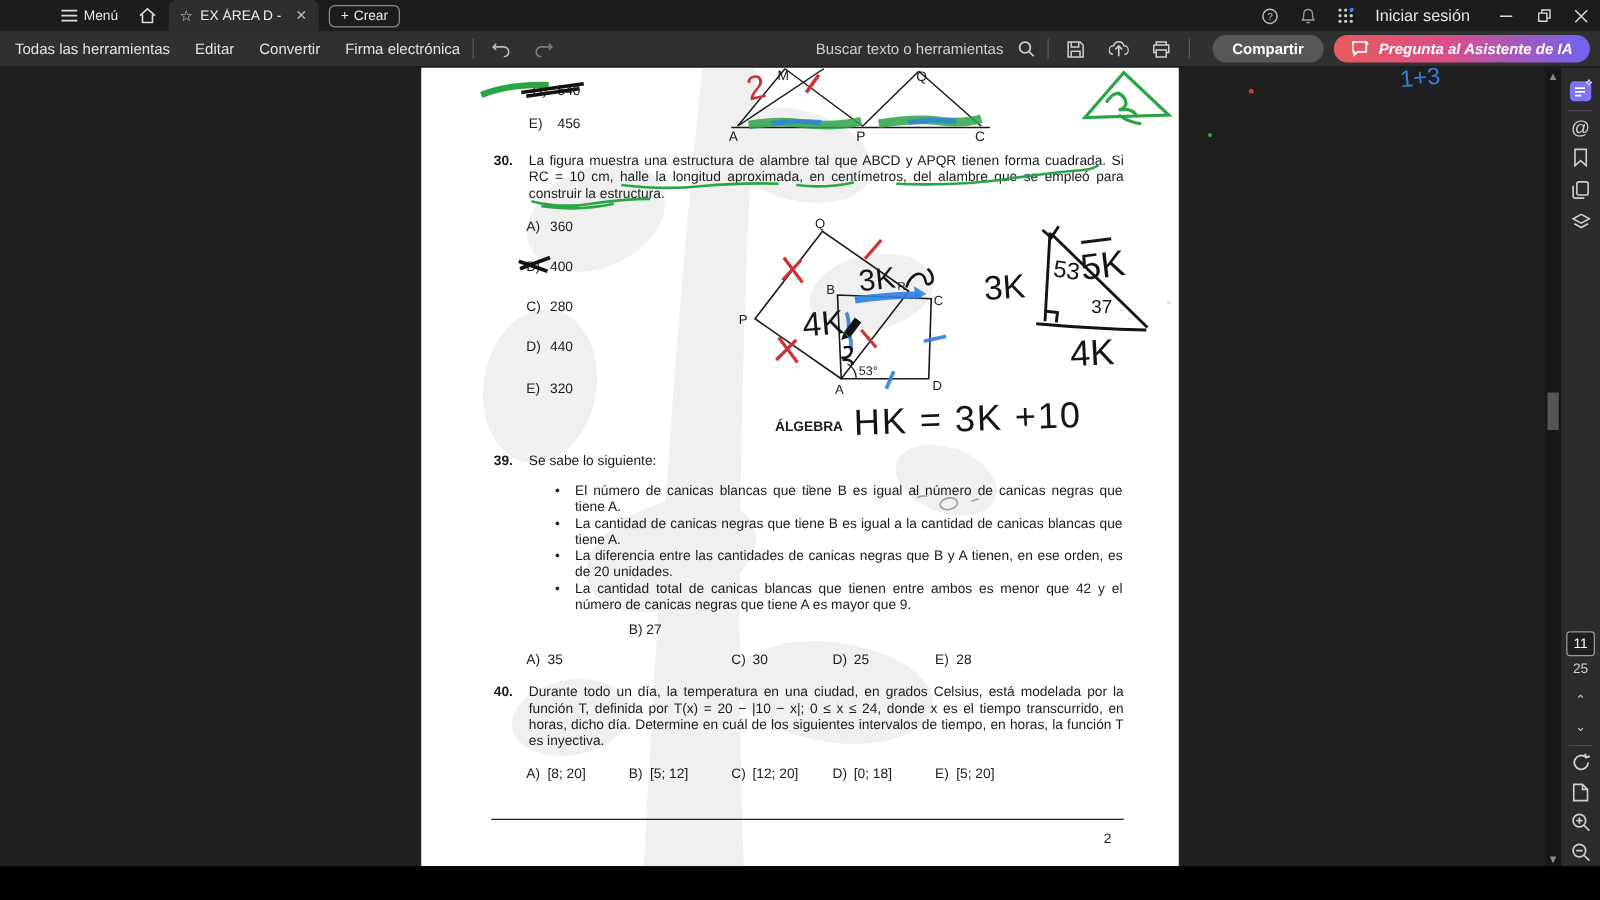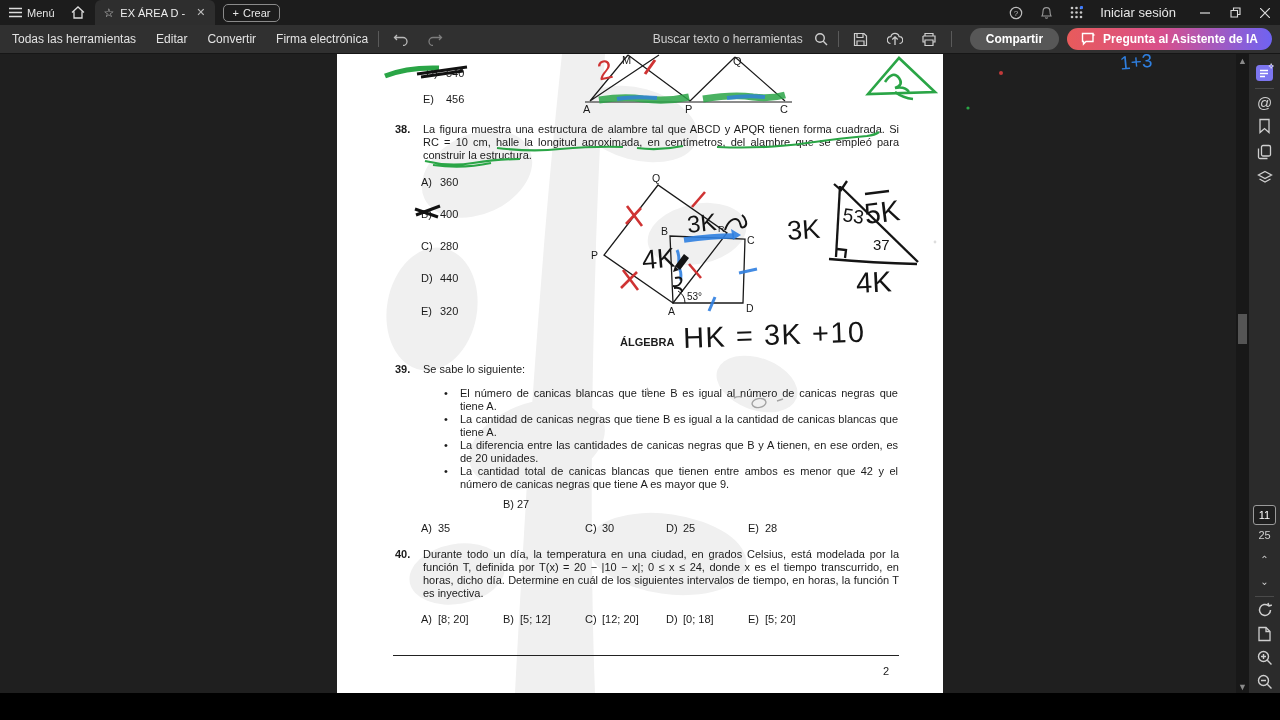--- a/index.html
+++ b/index.html
@@ -1,33 +1,33 @@
 <!DOCTYPE html>
 <html><head>
 <meta charset="utf-8">
 <style>
   html,body{margin:0;padding:0;background:#000;}
   *{box-sizing:border-box;font-family:"Liberation Sans",sans-serif;}
   #app{position:relative;width:1280px;height:720px;overflow:hidden;background:#1f1f1f;}
 
   
-  .bar-top{position:absolute;top:0;left:0;width:1280px;height:25px;background:#1c1c1c;display:flex;align-items:center;color:#e6e6e6;font-size:11px;}
+  .bar-top{position:absolute;top:0;left:0;width:1280px;height:25px;background:#1c1c1c;display:flex;align-items:center;color:#e6e6e6;font-size:11px;padding-left:40px;}
   .tb-item{display:flex;align-items:center;gap:5px;cursor:default;}
   .tab{display:flex;align-items:center;gap:6px;background:#2e2e2e;height:25px;padding:0 9px;border-radius:6px 6px 0 0;max-width:120px;}
   .tab-title{white-space:nowrap;overflow:hidden;font-size:11px;color:#efefef;}
   .pill-outline{display:flex;align-items:center;gap:4px;border:1px solid #8a8a8a;border-radius:5px;padding:2px 9px;color:#e8e8e8;}
   .winbtn{width:30px;height:25px;display:flex;align-items:center;justify-content:center;color:#dcdcdc;font-size:12px;}
 
   
   .bar-tools{position:absolute;top:25px;left:0;width:1280px;height:29px;background:#303030;border-bottom:1px solid #161616;display:flex;align-items:center;color:#e3e3e3;font-size:12px;}
   .menu-link{margin-left:12px;white-space:nowrap;cursor:default;}
   .vdiv{width:1px;height:16px;background:#5a5a5a;margin:0 10px;}
   .icon-btn{width:24px;height:22px;display:flex;align-items:center;justify-content:center;}
   .pill-share{background:#575757;color:#fff;font-weight:bold;font-size:12px;border-radius:999px;padding:4px 16px;margin:0 8px;}
-  .pill-ai{display:flex;align-items:flex-start;gap:7px;color:#fff;font-weight:bold;font-size:12px;border-radius:999px;padding:4px 14px;background:linear-gradient(90deg,#e85b5b 0%,#d94f8a 45%,#6f63f2 100%);margin-right:8px;}
+  .pill-ai{display:flex;align-items:flex-start;gap:7px;color:#fff;font-weight:bold;font-size:12px;border-radius:999px;padding:4px 14px;background:linear-gradient(90deg,#e85b5b 0%,#d94f8a 45%,#6f63f2 100%);margin-right:8px;font-style:italic;}
 
   
   .viewer{position:absolute;top:54px;left:0;width:1280px;height:639px;background:#1f1f1f;overflow:hidden;}
   .page{position:absolute;left:337px;top:0;width:606px;height:639px;background:#ffffff;overflow:hidden;}
   .scroll{position:absolute;left:1236px;top:0;width:13px;height:639px;background:#181818;}
   .scroll .thumb{position:absolute;left:2px;top:260px;width:9px;height:30px;background:#555;}
   .scroll .chev{position:absolute;left:0;width:13px;text-align:center;color:#8a8a8a;font-size:9px;}
   .rail{position:absolute;left:1249px;top:0;width:31px;height:639px;background:#2b2b2b;}
   .rail-ic{position:absolute;left:0;width:31px;display:flex;justify-content:center;color:#cfcfcf;}
   .rail hr{border:none;border-top:1px solid #4a4a4a;width:18px;margin:0 auto;}
@@ -185,21 +185,21 @@
           <ellipse cx="200" cy="390" rx="70" ry="42" transform="rotate(-18 200 390)"></ellipse>
           <ellipse cx="330" cy="500" rx="80" ry="40" transform="rotate(8 330 500)"></ellipse>
           <ellipse cx="120" cy="520" rx="48" ry="30" transform="rotate(-10 120 520)"></ellipse>
           <ellipse cx="420" cy="330" rx="42" ry="26" transform="rotate(20 420 330)"></ellipse>
         </g>
       </svg>
 
       <div class="t opt" style="left:89px;top:13px"><span class="lbl">D)</span><span style="margin-left:3px">540</span></div>
       <div class="t opt" style="left:86px;top:39px"><span class="lbl">E)</span><span style="margin-left:6px">456</span></div>
 
-      <div class="t num" style="left:58px;top:69px">38.</div>
+      <div class="t num" style="left:58px;top:69px">30.</div>
       <div class="t just" style="left:86px;top:69px;width:476px">La figura muestra una estructura de alambre tal que ABCD y APQR tienen forma cuadrada. Si RC = 10 cm, halle la longitud aproximada, en centímetros, del alambre que se empleó para construir la estructura.</div>
       <div class="t opt" style="left:84px;top:122px"><span class="lbl">A)</span><span style="margin-left:2px">360</span></div>
       <div class="t opt" style="left:84px;top:154px"><span class="lbl">B)</span><span style="margin-left:2px">400</span></div>
       <div class="t opt" style="left:84px;top:186px"><span class="lbl">C)</span><span style="margin-left:2px">280</span></div>
       <div class="t opt" style="left:84px;top:218px"><span class="lbl">D)</span><span style="margin-left:2px">440</span></div>
       <div class="t opt" style="left:84px;top:251px"><span class="lbl">E)</span><span style="margin-left:2px">320</span></div>
 
       <div class="t num" style="left:283px;top:282px">ÁLGEBRA</div>
 
       <div class="t num" style="left:58px;top:309px">39.</div>

